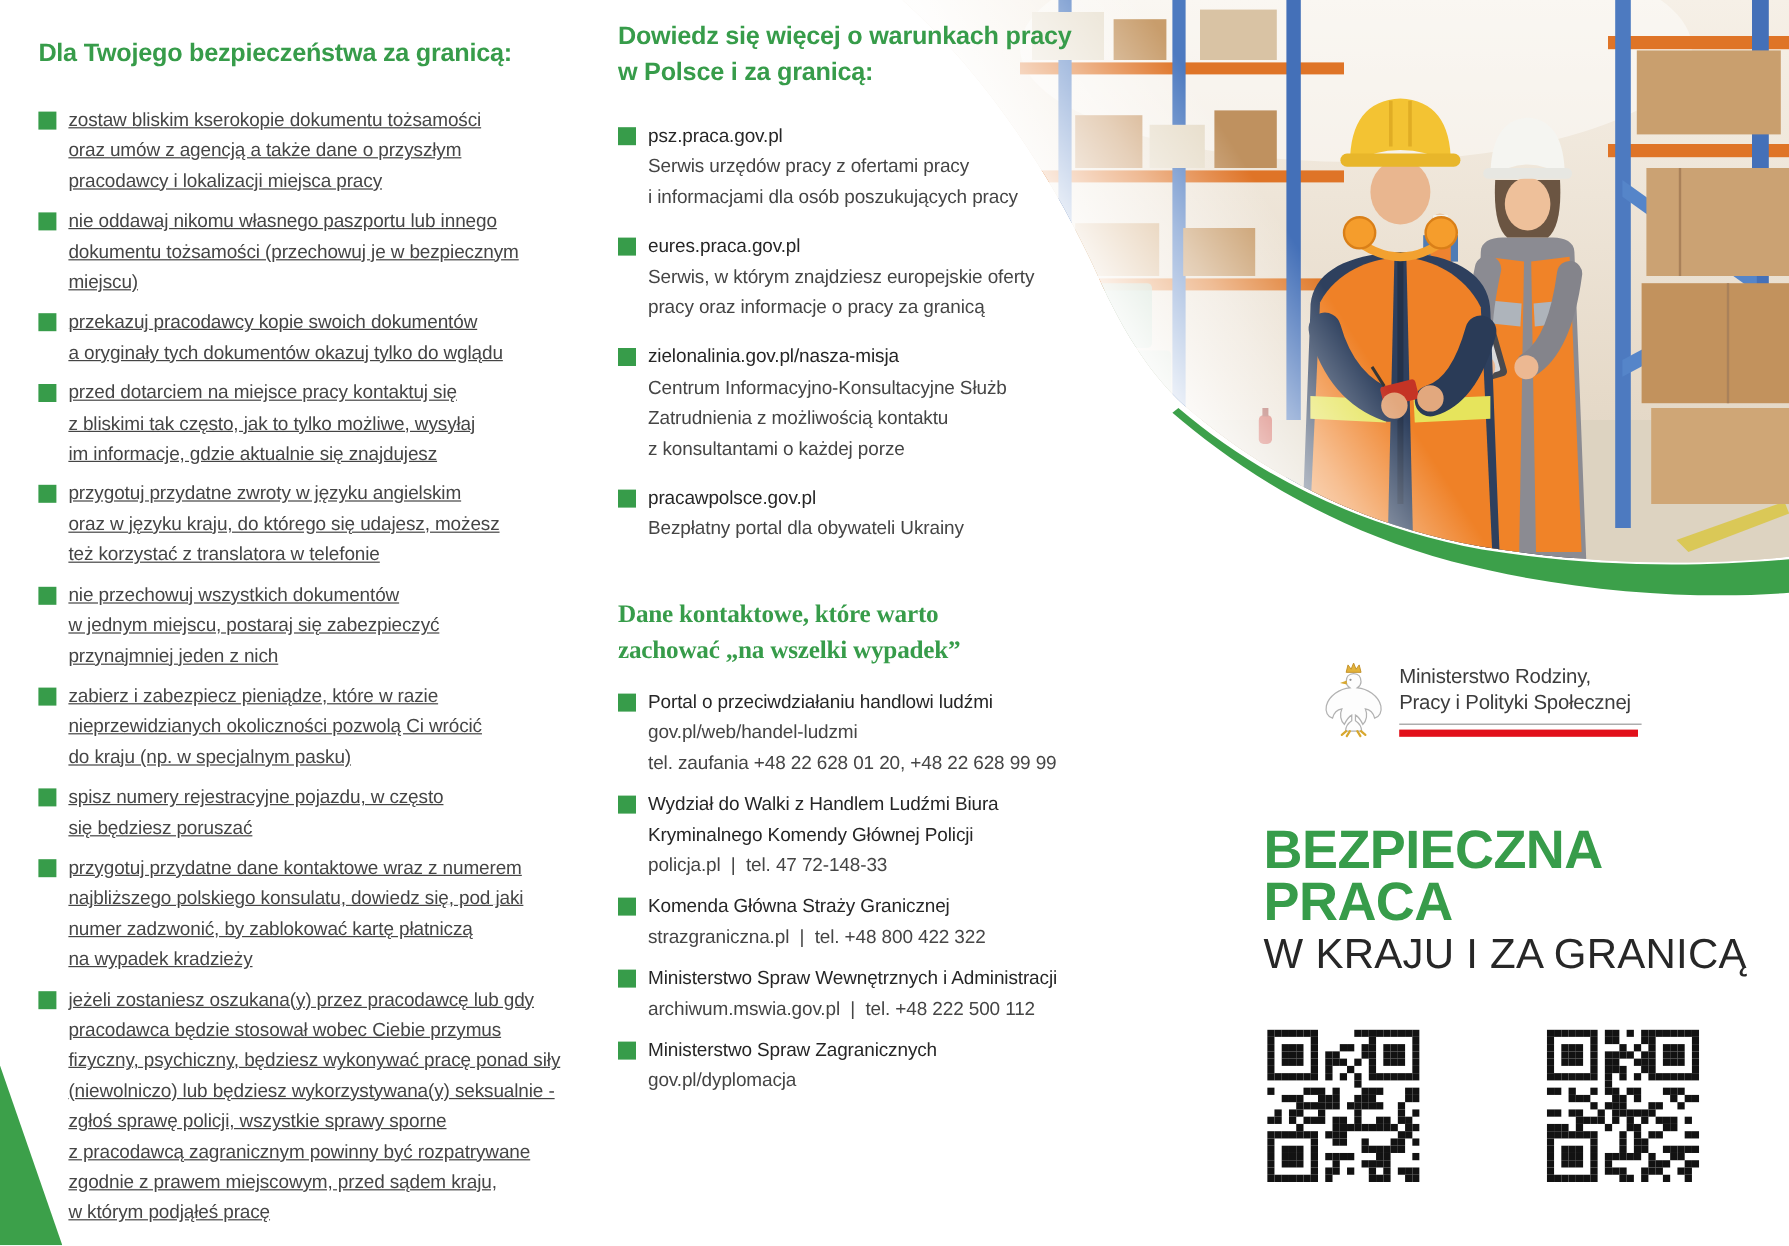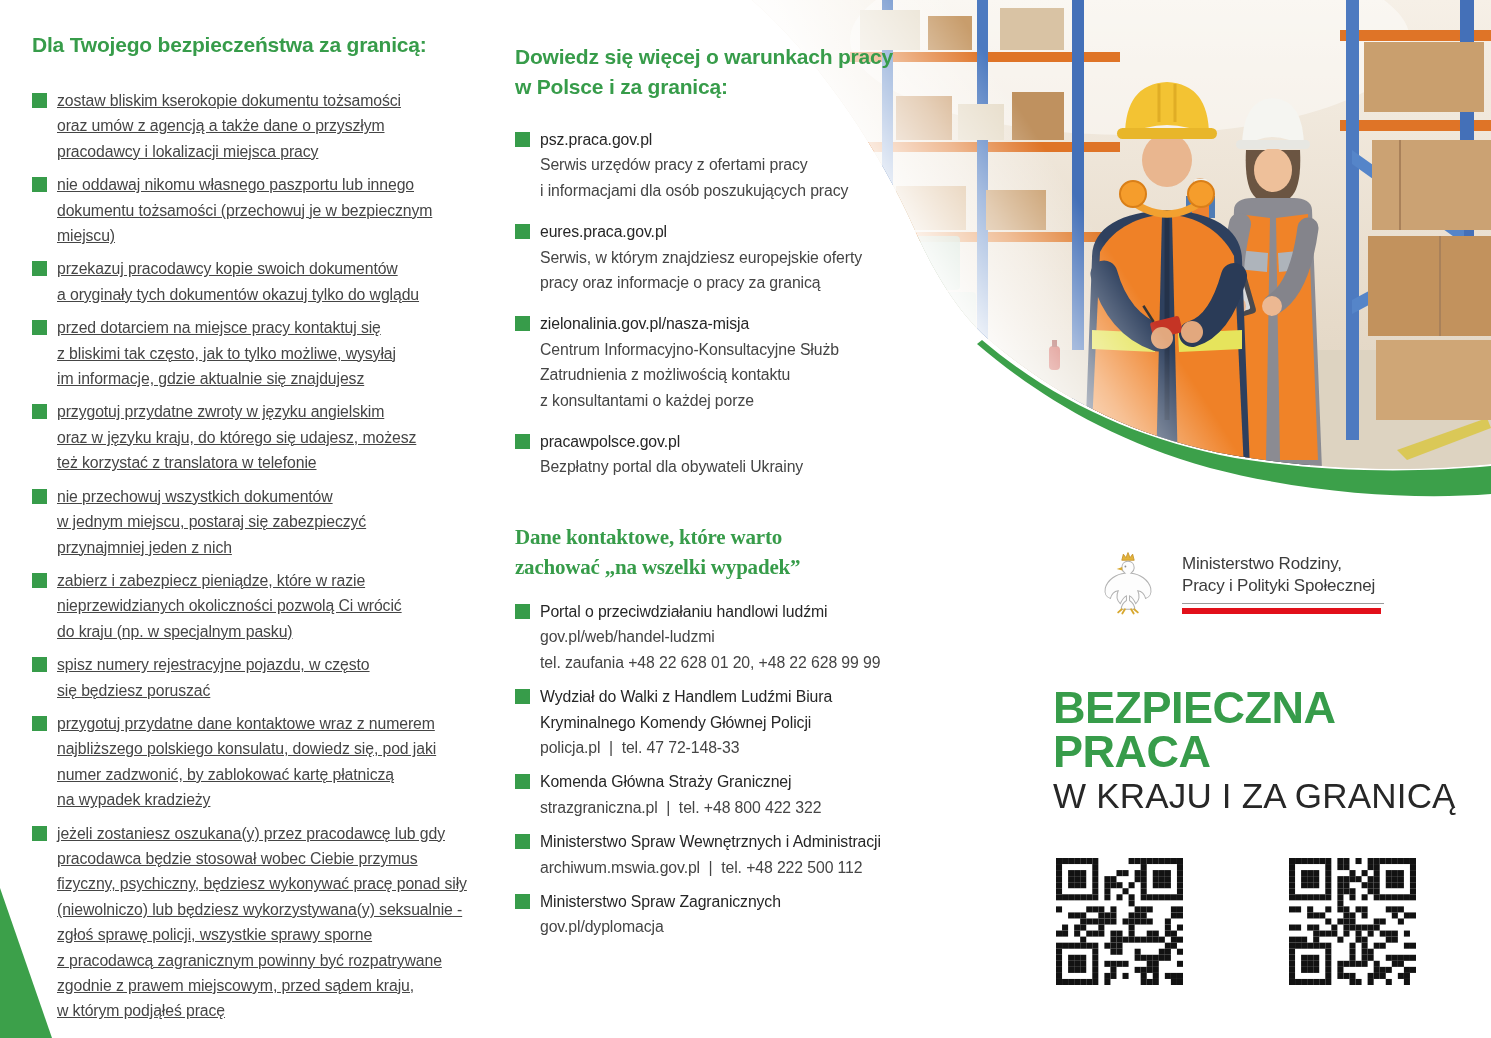--- a/index.html
+++ b/index.html
@@ -20,21 +20,21 @@
   .green-triangle {
     position:absolute; left:0; top:888px; width:52px; height:150px;
     background: var(--band-green);
     clip-path: polygon(0 0, 0 100%, 100% 100%);
     z-index:1;
   }
 
   
   .col { position:absolute; z-index:2; }
   .col-left { left:32px;  top:30px; width:462px; }
-  .col-mid  { left:515px; top:42px; width:442px; }
+  .col-mid  { left:515px; top:16px; width:442px; }
 
   .col-heading {
     font-size:21px; font-weight:700; line-height:30px;
     color: var(--green); white-space:pre-line; letter-spacing:-0.2px;
   }
   .h-left { margin-bottom:28px; }
   .h-mid  { margin-bottom:25px; }
   .h-contacts { margin-top:42px; margin-bottom:17px;font-family:Liberation Serif, serif; }
 
   .item { display:flex; gap:10px; }
@@ -53,21 +53,21 @@
   .b-title {
     font-size:15.8px; line-height:25.4px; font-weight:400; color:#262626;
     white-space:pre-line; letter-spacing:-0.1px;
   }
   .c-details {
     font-size:15.8px; line-height:25.4px; color:#454545;
     white-space:pre-wrap; letter-spacing:-0.1px;
   }
 
   
-  .ministry { position:absolute; left:1101px; top:549px; display:flex; z-index:2;gap:16px; }
+  .ministry { position:absolute; left:1101px; top:549px; display:flex; z-index:2; }
   .eagle { width:54px; height:64px; margin-top:2px; }
   .ministry-text { margin-left:11px; padding-top:4px; }
   .ministry-line {
     font-size:17px; line-height:22px; color:#3c3c3c; letter-spacing:-0.2px;
   }
   .ministry-rule  { width:202px; height:1px; background:#9a9a9a; margin-top:6px; }
   .ministry-redbar{ width:199px; height:6px; background:var(--red); margin-top:4px; }
 
   
   .main-title { position:absolute; left:1053px; top:686px; width:420px; z-index:2; }

